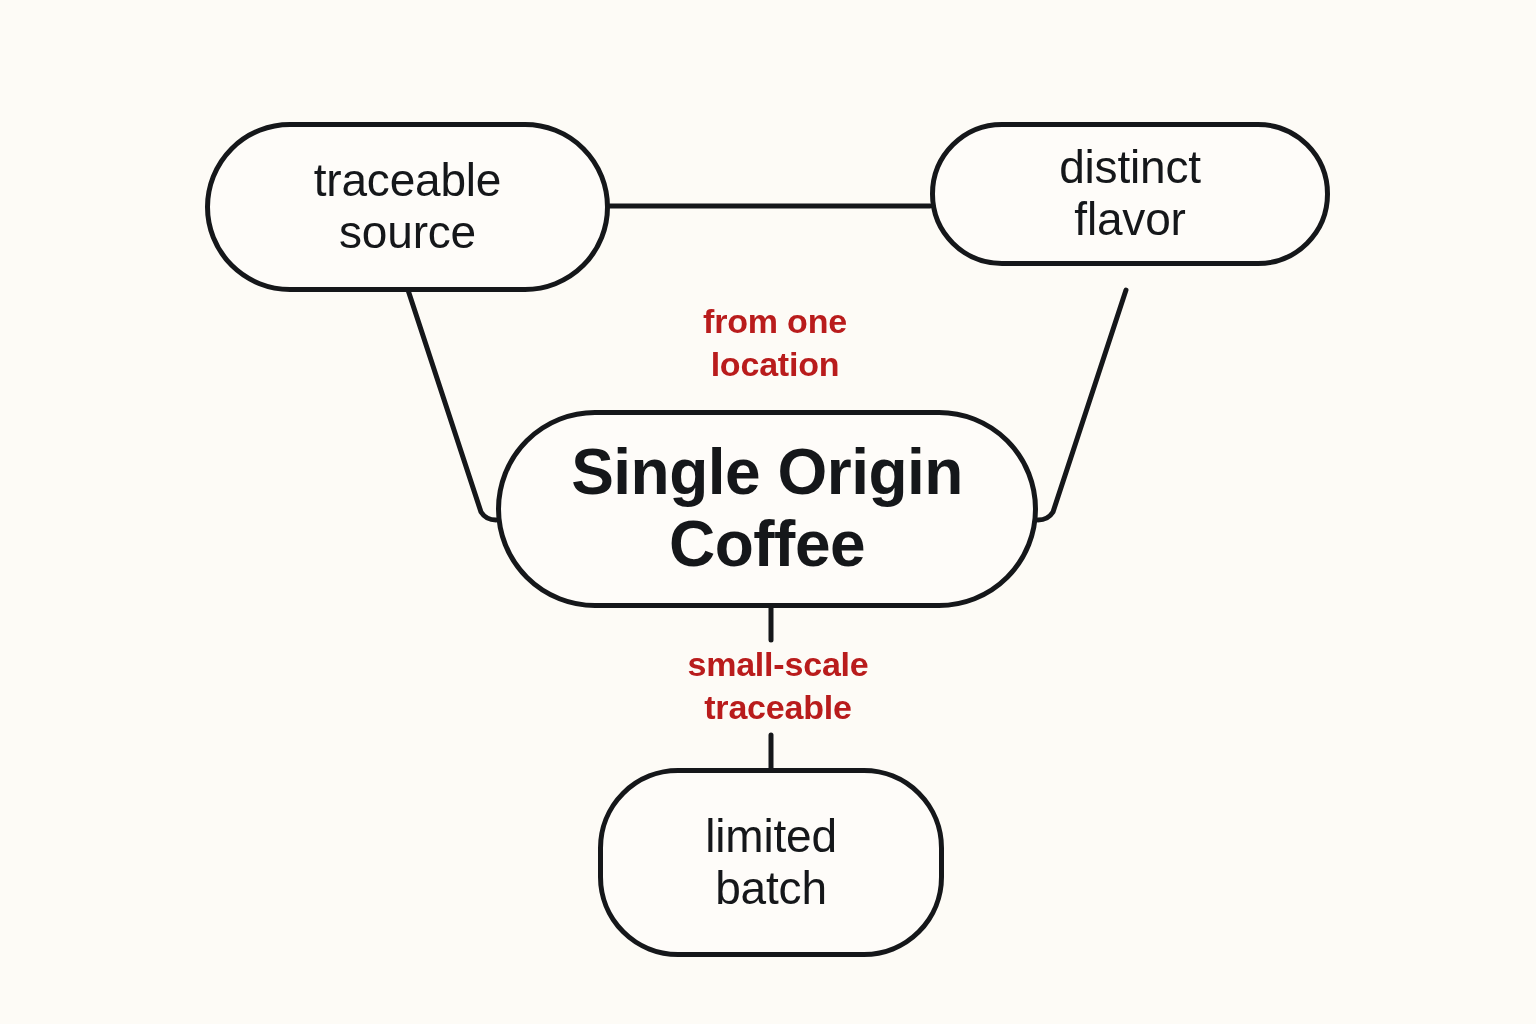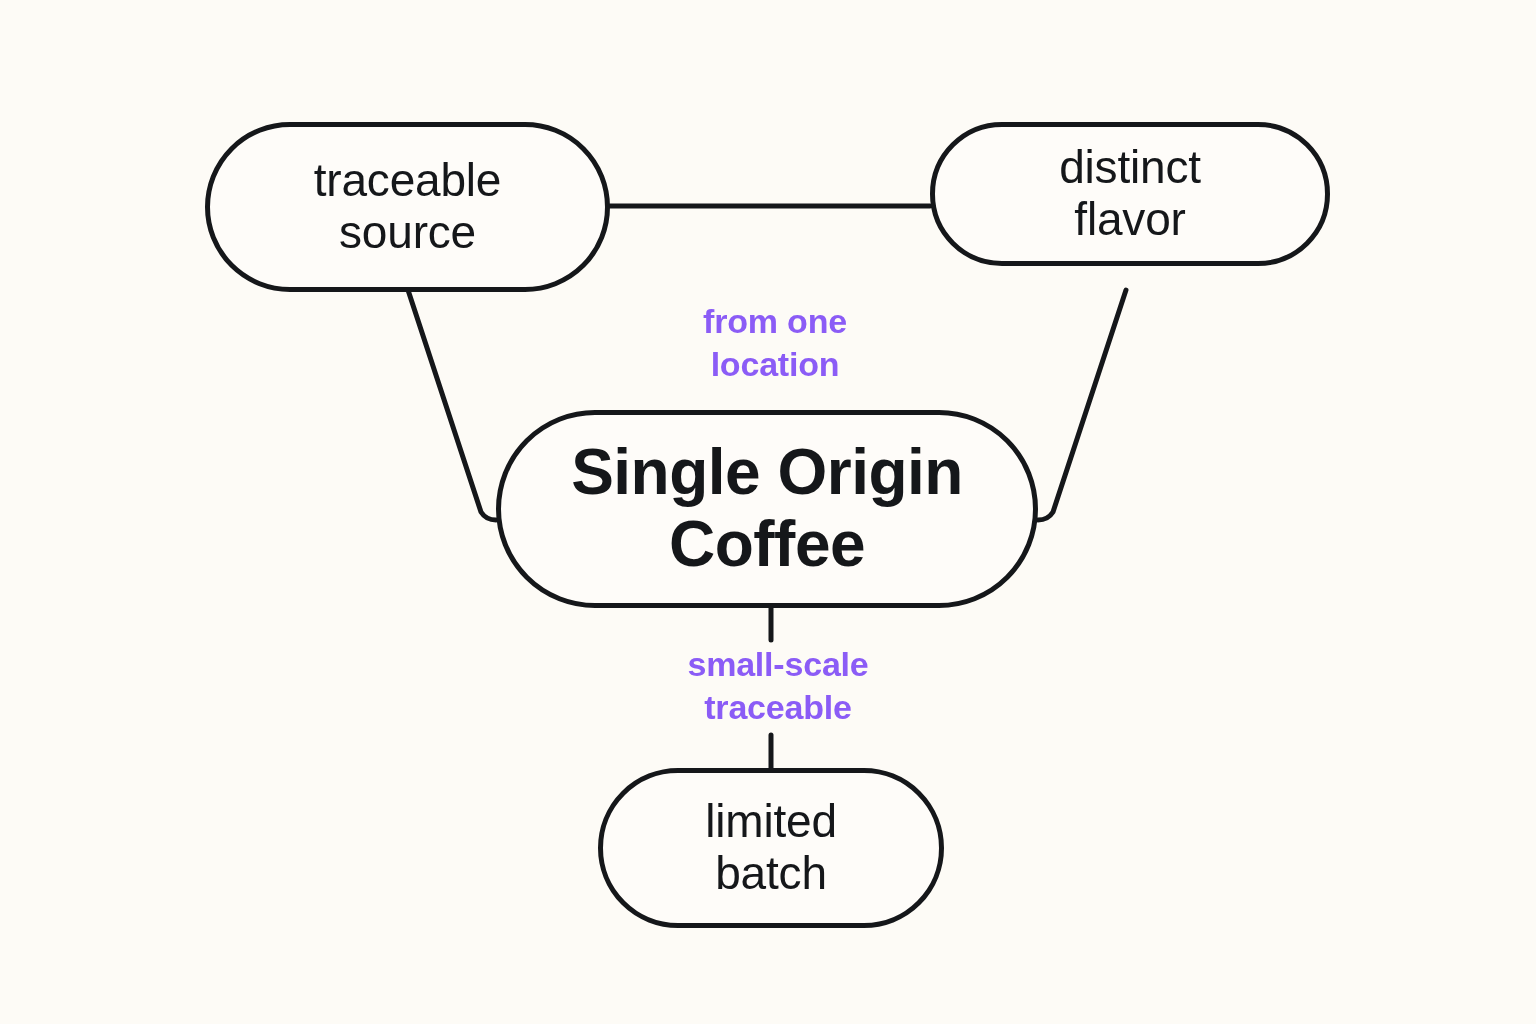--- a/index.html
+++ b/index.html
@@ -61,27 +61,27 @@
     width: 400px; height: 144px;
     border-radius: 85px;
   }
   #node-single-origin-coffee {
     left: 496px;  top: 410px;
     width: 542px; height: 198px;
     border-radius: 99px;
   }
   #node-limited-batch {
     left: 598px;  top: 768px;
-    width: 346px; height: 160px;
+    width: 346px; height: 189px;
     border-radius: 80px;
   }
   .edge-label {
     position: absolute;
     text-align: center;
-    color: #8b5cf6;
+    color: #b91c1c;
     font-size: 34px;
     font-weight: 700;
     line-height: 1.25;
     letter-spacing: -0.2px;
     white-space: pre-line;
     z-index: 3;
   }
   #label-from-one-location {
     left: 625px; top: 300px; width: 300px;
   }

